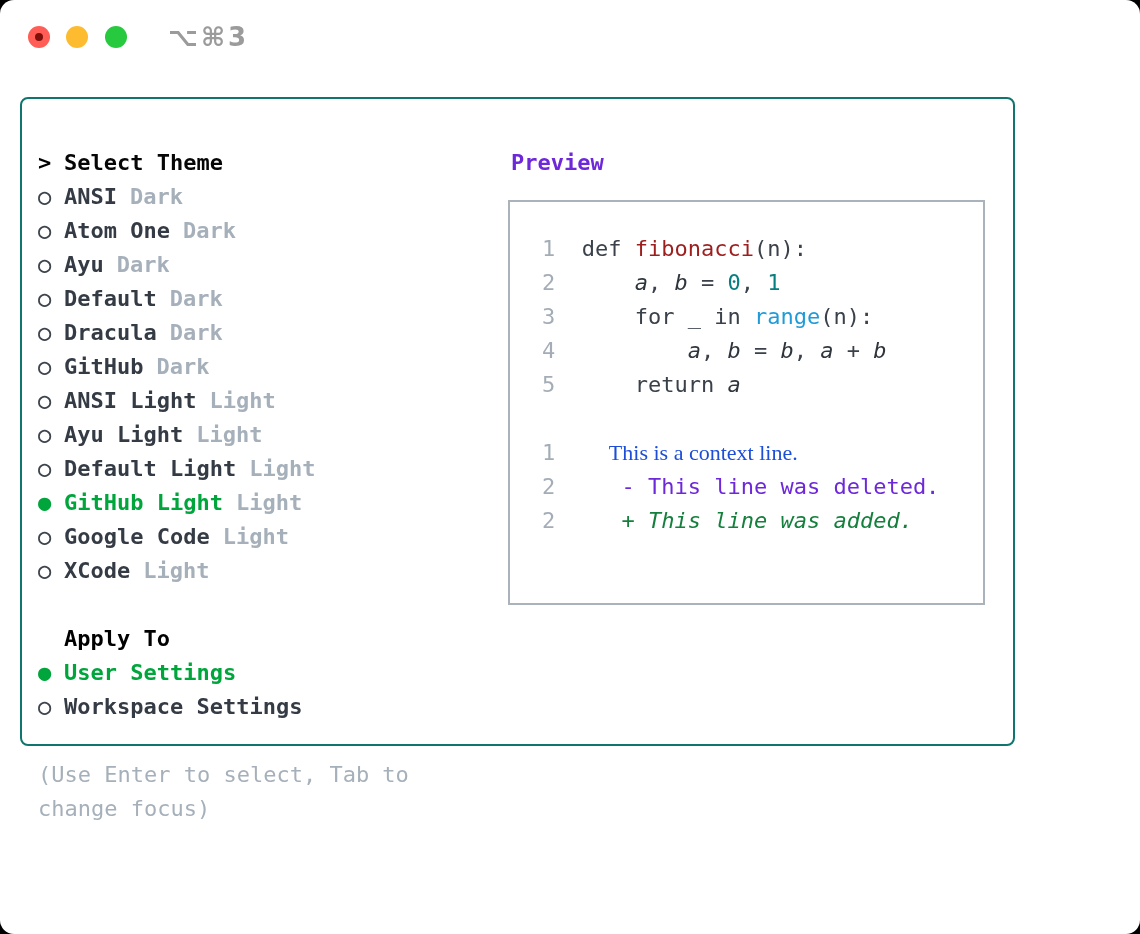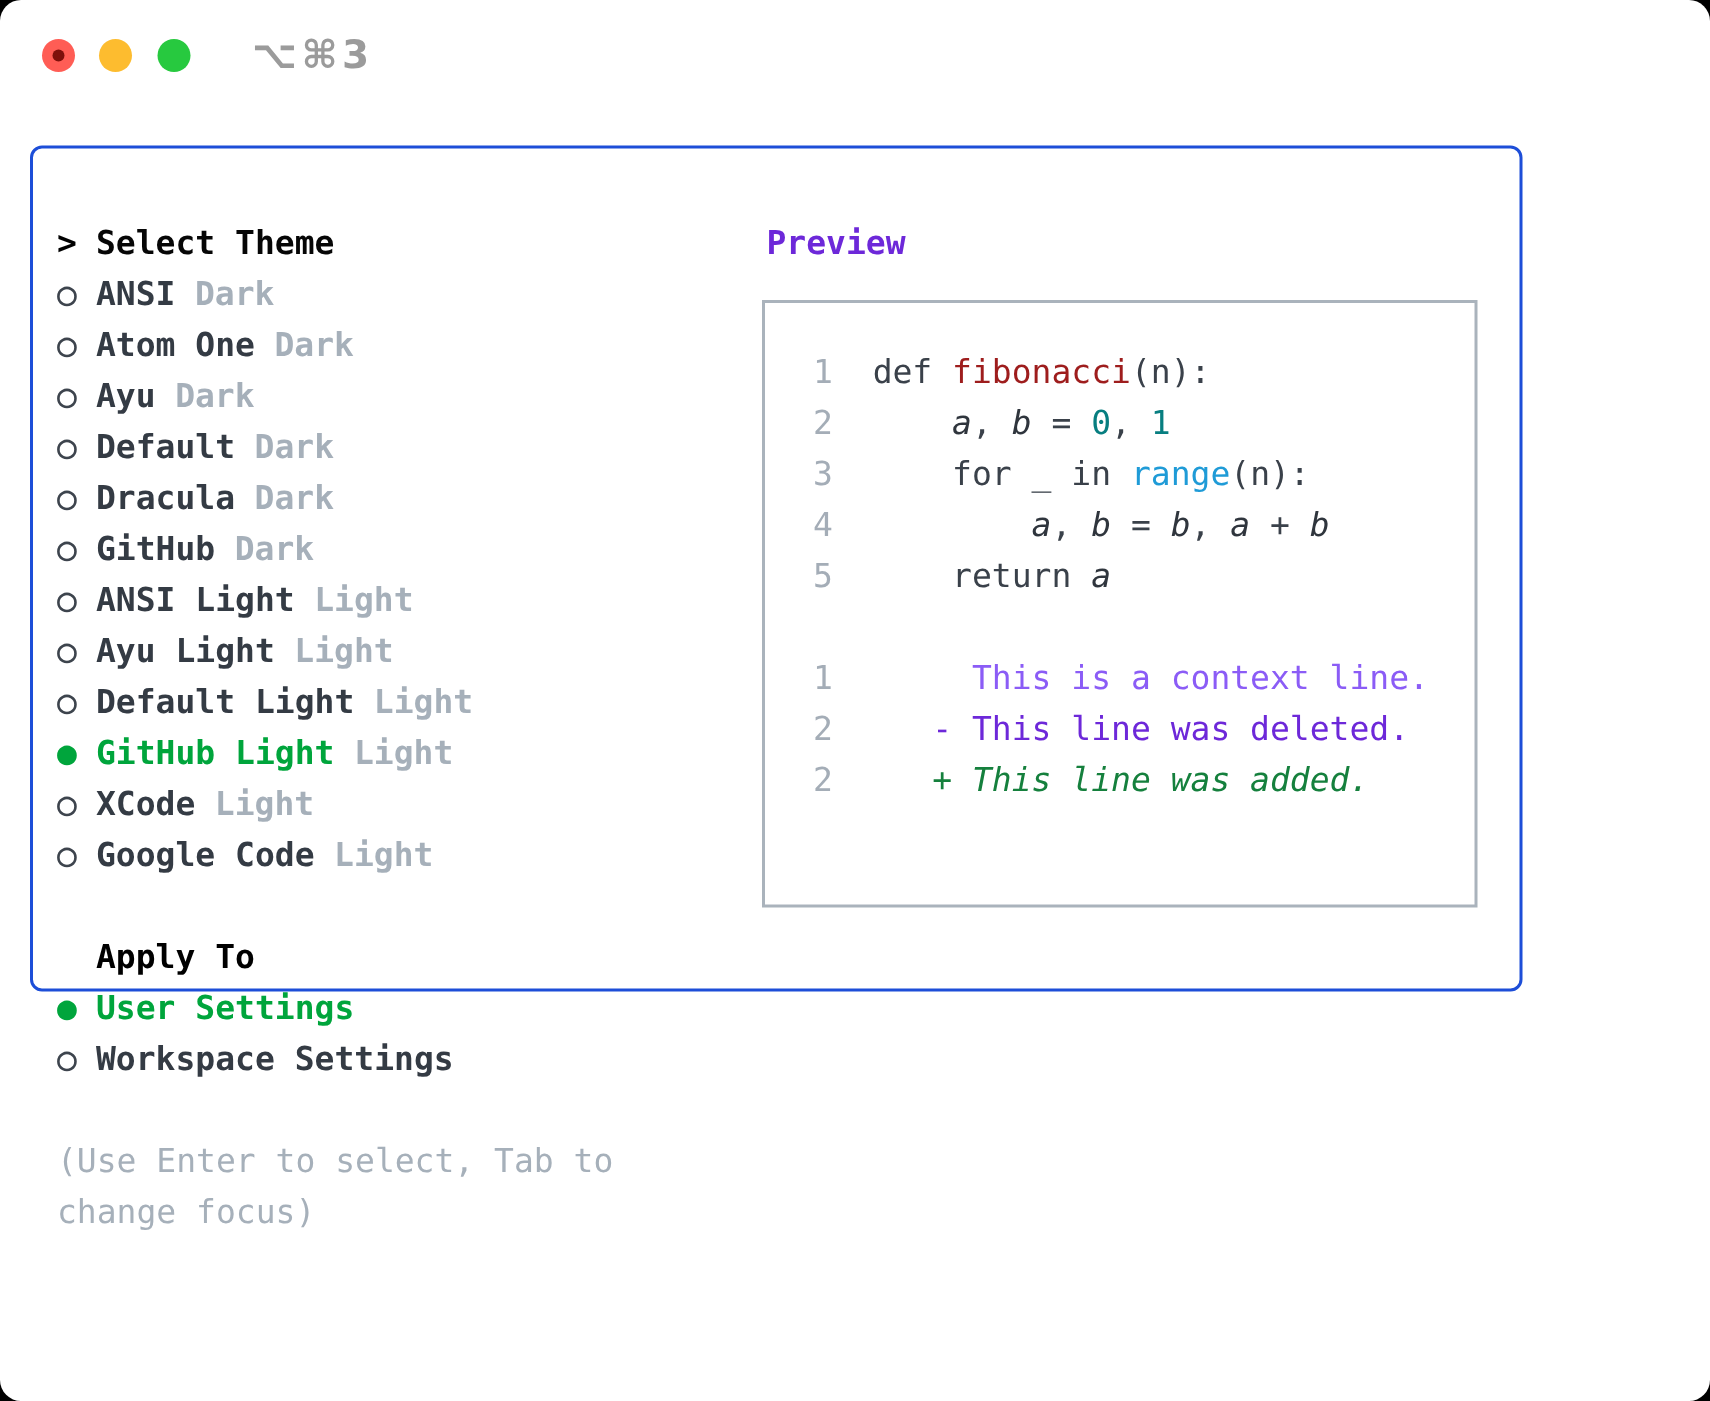--- a/index.html
+++ b/index.html
@@ -25,23 +25,23 @@
   }
   .traffic.yellow{left:66px;background:#fdbc2f;}
   .traffic.green{left:105px;background:#27c93f;}
   .shortcut{
     position:absolute;left:168px;top:22px;
     font-family:"DejaVu Sans",sans-serif;
     font-size:26px;font-weight:bold;color:#9b9b9b;letter-spacing:3px;
   }
   
   .panel{
-    position:absolute;left:20px;top:97px;width:995px;height:564px;
+    position:absolute;left:20px;top:97px;width:995px;height:649px;
     box-sizing:border-box;
-    border:2px solid #1d4ed8;border-radius:8px;background:#fff;
+    border:2px solid #0f766e;border-radius:8px;background:#fff;
     font-size:22px;line-height:34px;color:#343b44;
   }
   
   .left-col{position:absolute;left:16px;top:47px;width:450px;}
   .row{white-space:pre;font-weight:bold;}
   .bullet{display:inline-block;width:26px;color:#3d444d;}
   .cursor{display:inline-block;width:26px;color:#000;font-weight:bold;}
   .list-header{font-weight:bold;color:#060606;}
   .name{color:#343b44;}
   .tag{color:#a6b0ba;margin-left:13px;}
@@ -56,21 +56,21 @@
     box-sizing:border-box;border:2px solid #aab3bc;background:#fff;overflow:hidden;
   }
   .code{margin:16px;padding:14px 0 0 16px;font-size:22px;line-height:34px;}
   .pline{white-space:pre;min-height:34px;}
   .s-ln{color:#a4adb7;}
   .s-fg{color:#3a414a;}
   .s-func{color:#9e1d1d;}
   .s-num{color:#077e80;}
   .s-builtin{color:#1f9bd7;}
   .s-var{color:#2f353d;font-style:italic;}
-  .s-context{color:#8b5cf6;}
+  .s-context{color:#1d4ed8;font-family:Liberation Serif, serif;}
   .s-deleted{color:#6d28d9;}
   .s-added{color:#15803d;font-style:italic;}
 </style>
 </head>
 <body>
 
 <div class="window">
 
   <div class="titlebar">
     <span class="traffic red">
@@ -90,22 +90,22 @@
           <div class="row"><span class="bullet">○</span><span class="name">ANSI</span><span class="tag">Dark</span></div>
           <div class="row"><span class="bullet">○</span><span class="name">Atom One</span><span class="tag">Dark</span></div>
           <div class="row"><span class="bullet">○</span><span class="name">Ayu</span><span class="tag">Dark</span></div>
           <div class="row"><span class="bullet">○</span><span class="name">Default</span><span class="tag">Dark</span></div>
           <div class="row"><span class="bullet">○</span><span class="name">Dracula</span><span class="tag">Dark</span></div>
           <div class="row"><span class="bullet">○</span><span class="name">GitHub</span><span class="tag">Dark</span></div>
           <div class="row"><span class="bullet">○</span><span class="name">ANSI Light</span><span class="tag">Light</span></div>
           <div class="row"><span class="bullet">○</span><span class="name">Ayu Light</span><span class="tag">Light</span></div>
           <div class="row"><span class="bullet">○</span><span class="name">Default Light</span><span class="tag">Light</span></div>
           <div class="row selected"><span class="bullet">●</span><span class="name">GitHub Light</span><span class="tag">Light</span></div>
+          <div class="row"><span class="bullet">○</span><span class="name">Google Code</span><span class="tag">Light</span></div>
           <div class="row"><span class="bullet">○</span><span class="name">XCode</span><span class="tag">Light</span></div>
-          <div class="row"><span class="bullet">○</span><span class="name">Google Code</span><span class="tag">Light</span></div>
         </div>
 
       <div class="gap"></div>
 
       <div class="row apply-header">Apply To</div>
 
       <div id="apply-list">
           <div class="row selected"><span class="bullet">●</span><span class="name">User Settings</span></div>
           <div class="row"><span class="bullet">○</span><span class="name">Workspace Settings</span></div>
         </div>

